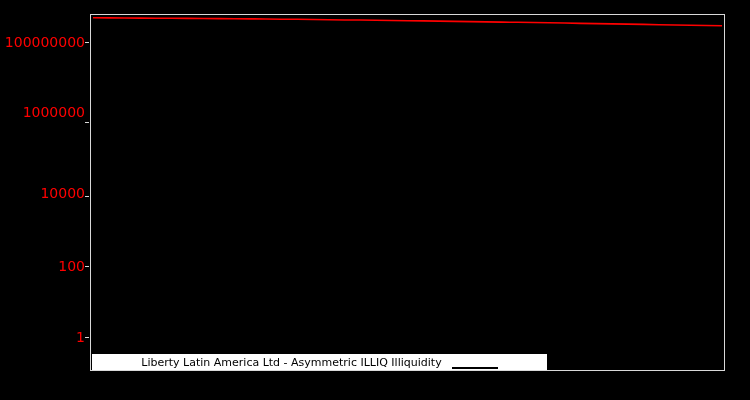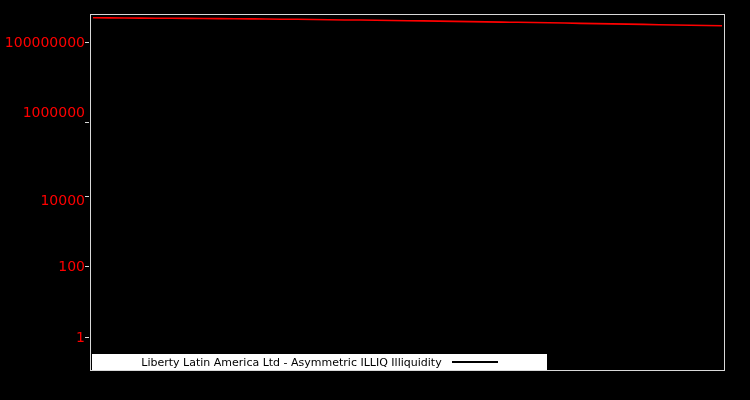--- a/index.html
+++ b/index.html
@@ -74,21 +74,21 @@
     height: 16px;
     background: #ffffff;
     border: 1px solid #ffffff;
     box-sizing: border-box;
     display: flex;
     align-items: center;
     justify-content: center;
   }
   #legend-inner {
     display: flex;
-    align-items: center;
+    align-items: flex-end;
     gap: 10px;
   }
   #legend-label {
     color: #000000;
     font-size: 11px;
     font-family: "DejaVu Sans", sans-serif;
     white-space: nowrap;
   }
   #legend-swatch {
     display: block;
@@ -98,21 +98,21 @@
   }
 </style>
 </head>
 <body>
 
 <div id="chart-root">
 
   <div id="ytick-layer">
     <div class="ytick" style="top:42px;">100000000</div>
     <div class="ytick" style="top:112px;">1000000</div>
-    <div class="ytick" style="top:200px;">10000</div>
+    <div class="ytick" style="top:193px;">10000</div>
     <div class="ytick" style="top:266px;">100</div>
     <div class="ytick" style="top:337px;">1</div>
   </div>
 
   <div class="ytickmark" style="top:42px;"></div>
   <div class="ytickmark" style="top:122px;"></div>
   <div class="ytickmark" style="top:196px;"></div>
   <div class="ytickmark" style="top:266px;"></div>
   <div class="ytickmark" style="top:337px;"></div>
 

